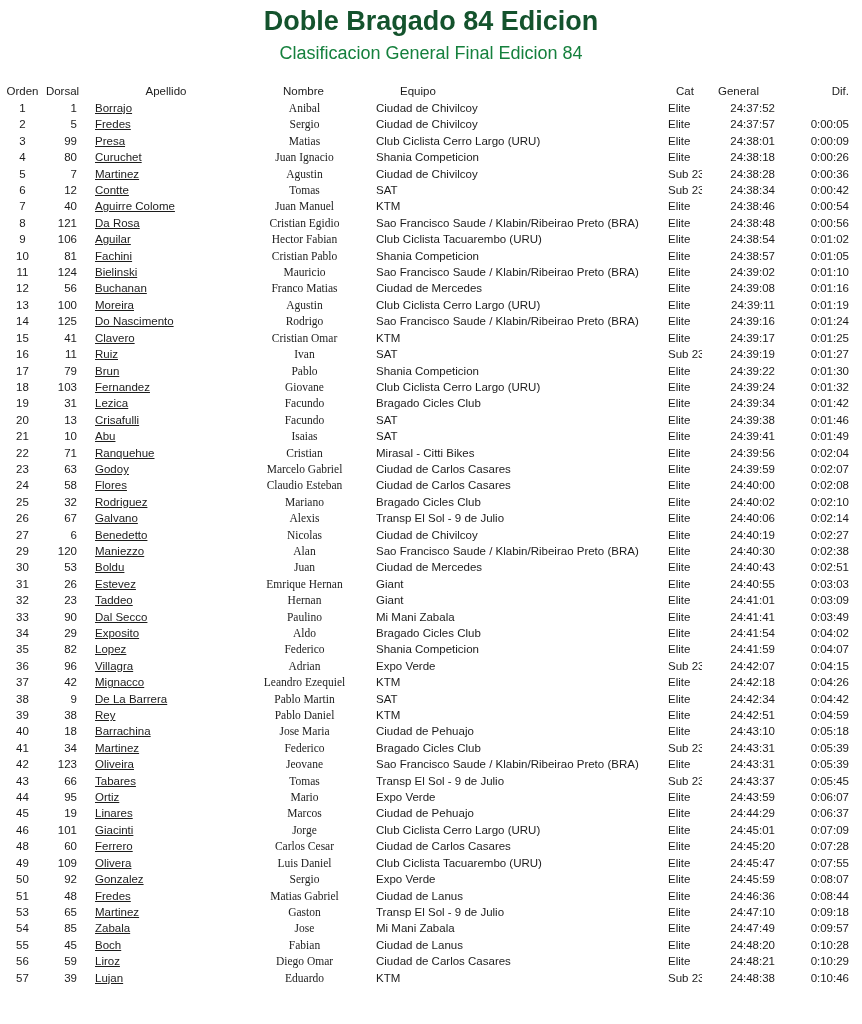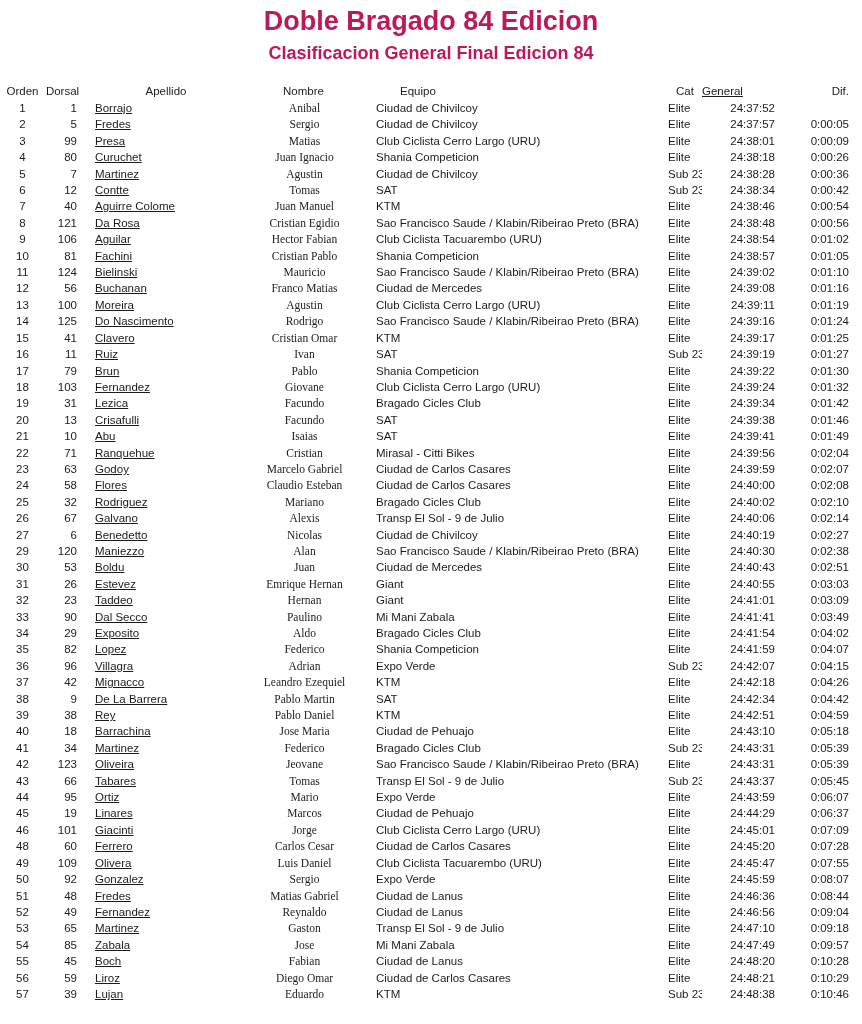--- a/index.html
+++ b/index.html
@@ -17,29 +17,29 @@
     height: 1024px;
     position: relative;
   }
   .title {
     text-align: center;
     font-size: 27px;
     font-weight: 600;
     letter-spacing: 0px;
     padding-top: 5px;
     line-height: 32px;
-    color: #be185d;
+    color: #14532d;
   }
   .subtitle {
     text-align: center;
     font-size: 18px;
-    font-weight: 700;
+    font-weight: 400;
     margin-top: 5px;
     line-height: 22px;
-    color: #be185d;
+    color: #15803d;
   }
   table.results {
     border-collapse: collapse;
     table-layout: fixed;
     width: 862px;
     margin-top: 19px;
   }
   table.results col.c0 { width: 45px;  }
   table.results col.c1 { width: 35px;  }
   table.results col.c2 { width: 157px; }
@@ -59,21 +59,21 @@
     color: #1c1c1c;
   }
   thead th { height: 17px; line-height: 17px; }
   
   th.h0 { text-align: center; }
   th.h1 { text-align: center; }
   th.h2 { text-align: center; padding-left: 15px; }
   th.h3 { text-align: center; }
   th.h4 { text-align: left;   padding-left: 30px; }
   th.h5 { text-align: center; padding-left: 8px; }
-  th.h6 { text-align: left;  padding-right: 5px; text-decoration: underline; }
+  th.h6 { text-align: center;  padding-right: 5px; }
   th.h7 { text-align: right;  padding-right: 13px; }
   
   td.c0 { text-align: center; }
   td.c1 { text-align: right;  padding-right: 3px; }
   td.c2 { text-align: left;   padding-left: 15px; text-decoration: underline; }
   td.c3 { text-align: center;   padding-left: 2px; font-family: Liberation Serif, serif; }
   td.c4 { text-align: left;   padding-left: 6px; }
   td.c5 { text-align: left;   padding-left: 8px; }
   td.c6 { text-align: right;  padding-right: 5px; }
   td.c7 { text-align: right;  padding-right: 13px; }
@@ -593,30 +593,20 @@
           <td class="c0">51</td>
           <td class="c1">48</td>
           <td class="c2">Fredes</td>
           <td class="c3">Matias Gabriel</td>
           <td class="c4">Ciudad de Lanus</td>
           <td class="c5">Elite</td>
           <td class="c6">24:46:36</td>
           <td class="c7">0:08:44</td>
         </tr>
         <tr>
-          <td class="c0">52</td>
-          <td class="c1">49</td>
-          <td class="c2">Fernandez</td>
-          <td class="c3">Reynaldo</td>
-          <td class="c4">Ciudad de Lanus</td>
-          <td class="c5">Elite</td>
-          <td class="c6">24:46:56</td>
-          <td class="c7">0:09:04</td>
-        </tr>
-        <tr>
           <td class="c0">53</td>
           <td class="c1">65</td>
           <td class="c2">Martinez</td>
           <td class="c3">Gaston</td>
           <td class="c4">Transp El Sol - 9 de Julio</td>
           <td class="c5">Elite</td>
           <td class="c6">24:47:10</td>
           <td class="c7">0:09:18</td>
         </tr>
         <tr>

